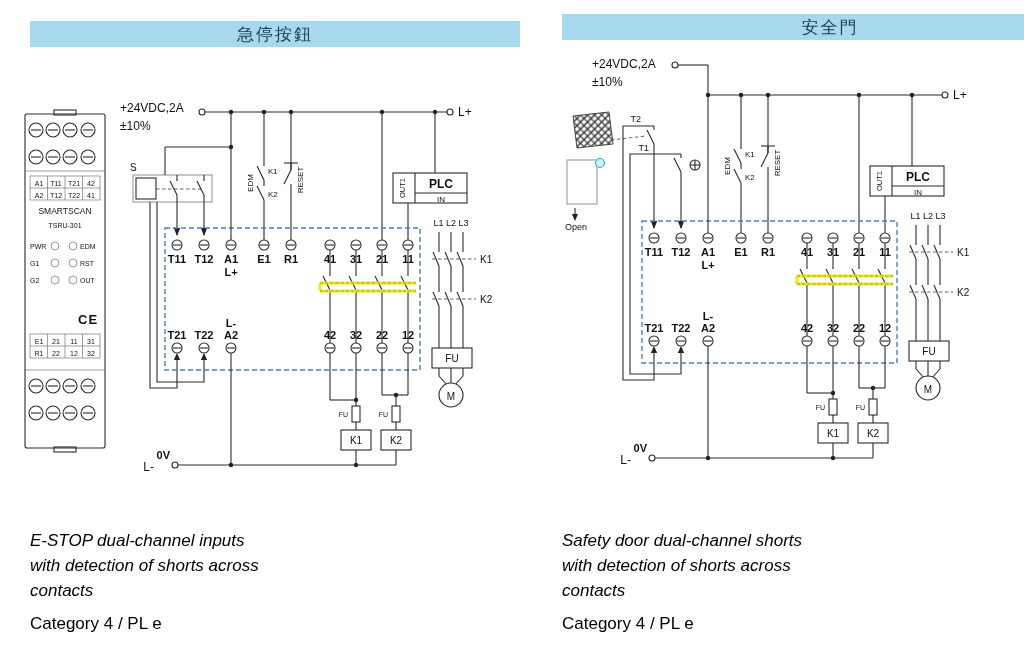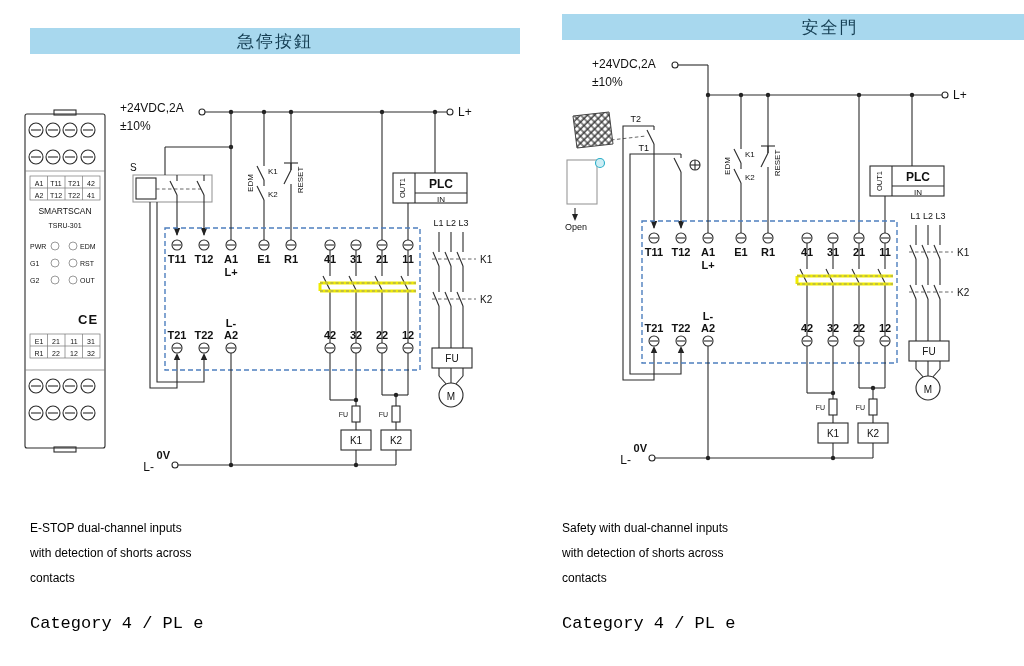--- a/index.html
+++ b/index.html
@@ -1,24 +1,24 @@
 <!DOCTYPE html>
 <html><head>
 <meta charset="utf-8">
 <style>
   html,body{margin:0;padding:0;background:#fff;}
   body{width:1024px;height:666px;position:relative;font-family:"Liberation Sans",sans-serif;color:#000;}
   .header{position:absolute;height:26px;background:#a8d8ee;display:flex;align-items:center;justify-content:center;
           font-size:17px;color:#143d52;letter-spacing:2px;}
-  .header-left{left:30px;top:28px;width:490px;text-align:right;}
+  .header-left{left:30px;top:21px;width:490px;text-align:right;}
   .header-right{left:562px;top:14px;width:536px;}
-  .caption{position:absolute;top:516px;font-size:12px;line-height:25px;color:#000;}
+  .caption{position:absolute;top:528px;font-size:17px;line-height:25px;color:#000;font-style:italic;}
   .caption-left{left:30px;width:330px;}
   .caption-right{left:562px;width:340px;}
-  .category{position:absolute;top:614px;font-size:17px;font-family:Liberation Mono, monospace;}
+  .category{position:absolute;top:614px;font-size:17px;}
   .category-left{left:30px;}
   .category-right{left:562px;}
   svg{position:absolute;overflow:visible;}
   svg line,svg polyline,svg path{stroke:#2b2b2b;stroke-width:1.1;fill:none;}
   svg rect{stroke:#2b2b2b;stroke-width:1.1;fill:none;}
   svg circle{stroke:#2b2b2b;stroke-width:1.1;fill:#fff;}
   svg text{fill:#111;font-family:"Liberation Sans",sans-serif;font-size:9px;}
   .tl{font-size:11px;font-weight:bold;}
   .big{font-size:12px;}
   .s8{font-size:8px;}
@@ -601,18 +601,18 @@
     <text x="383" y="362.5" text-anchor="middle" class="s10">M</text>
   </g>
 </svg>
 
 <div class="caption caption-left">
   <div>E-STOP dual-channel inputs</div>
   <div>with detection of shorts across</div>
   <div>contacts</div>
 </div>
 <div class="caption caption-right">
-  <div>Safety with dual-channel inputs</div>
+  <div>Safety door dual-channel shorts</div>
   <div>with detection of shorts across</div>
   <div>contacts</div>
 </div>
 <div class="category category-left">Category 4 / PL e</div>
 <div class="category category-right">Category 4 / PL e</div>
 
 </body></html>

